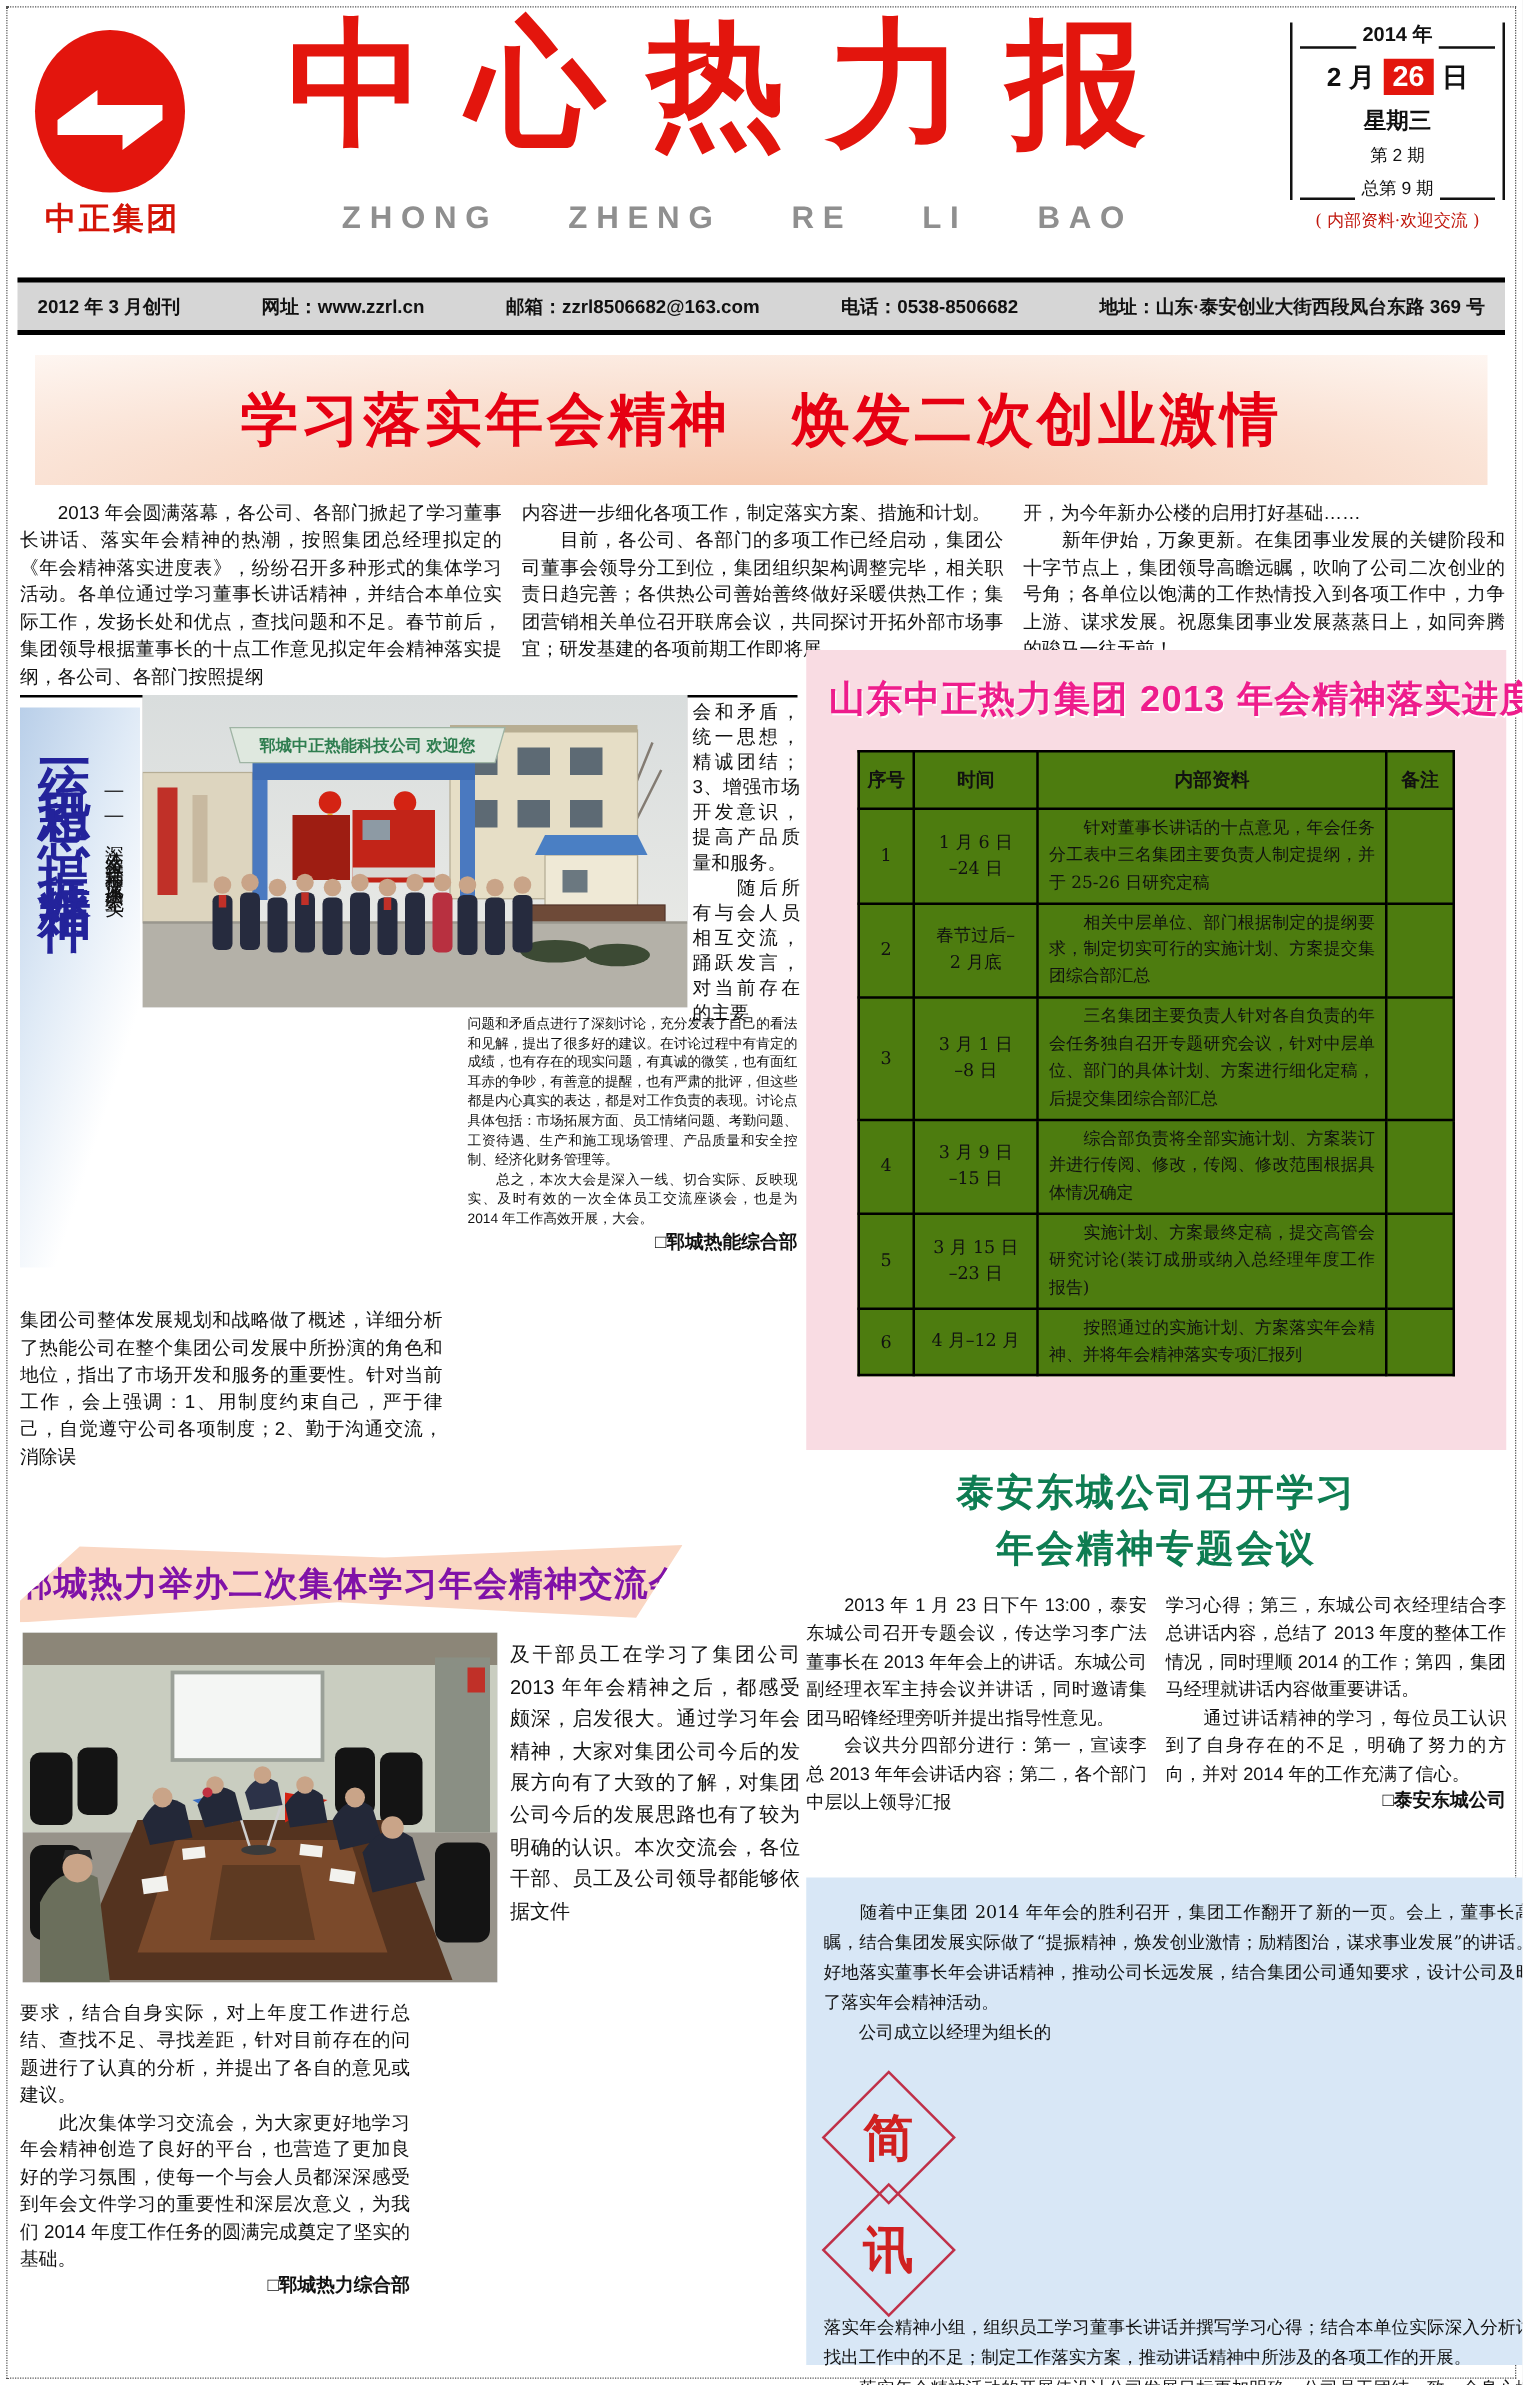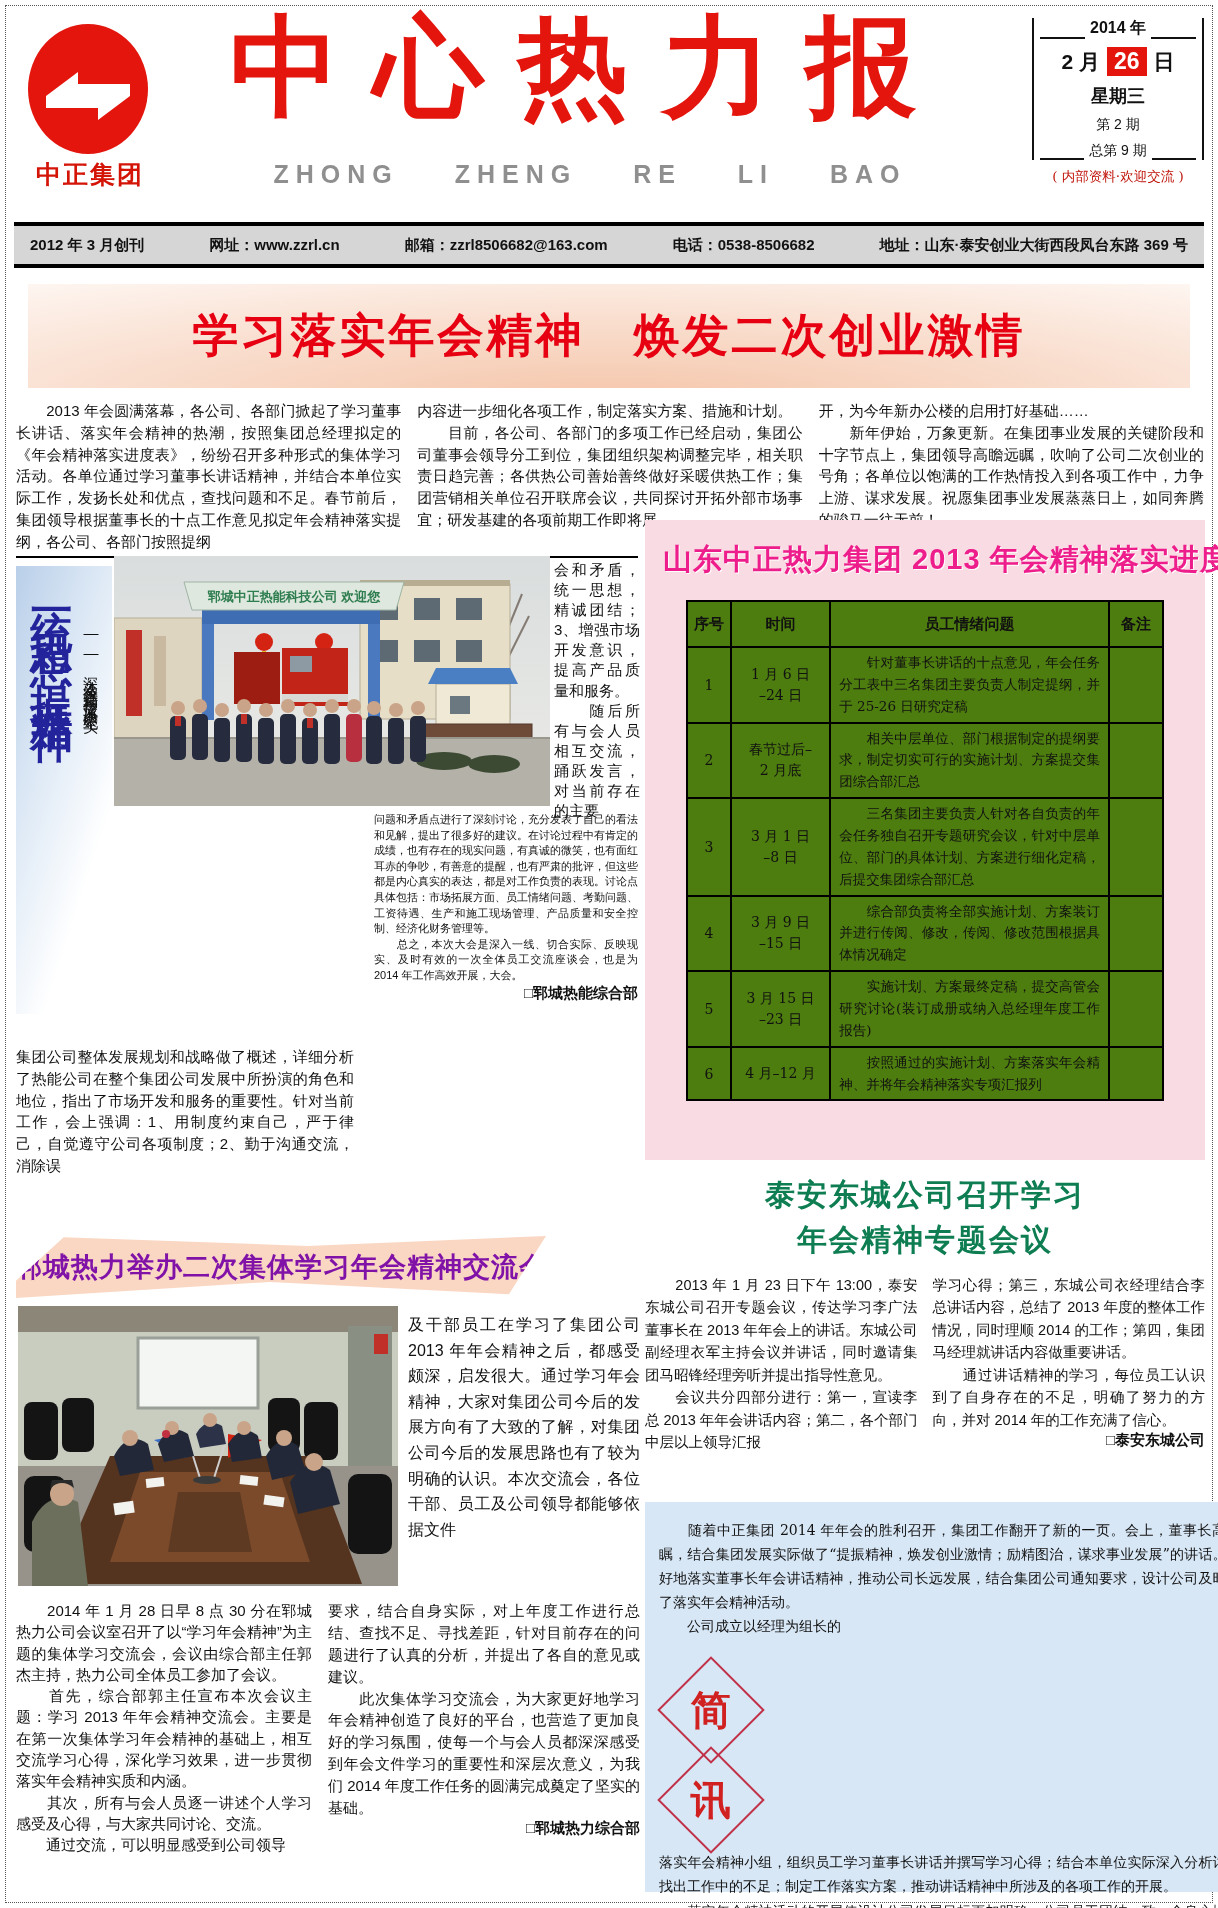--- a/index.html
+++ b/index.html
@@ -302,21 +302,21 @@
     <div class="byline">□郓城热能综合部</div>
   </div>
 
   <div class="abs pinkbox" style="left:645px;top:520px;width:560px;height:640px;">
     <div class="pink-title">山东中正热力集团 2013 年会精神落实进度表</div>
     <table class="prog">
       <thead>
         <tr>
           <th>序号</th>
           <th>时间</th>
-          <th>员工情绪问题</th>
+          <th>内部资料</th>
           <th>备注</th>
         </tr>
       </thead>
       <tbody>
         <tr>
           <td class="t-no">1</td>
           <td class="t-time">1 月 6 日
 –24 日</td>
           <td class="t-content">　　针对董事长讲话的十点意见，年会任务分工表中三名集团主要负责人制定提纲，并于 25-26 日研究定稿</td>
           <td class="t-note"></td>
@@ -441,24 +441,20 @@
           <rect x="96" y="196" width="20" height="12" transform="rotate(-8 106 202)"></rect>
         </g>
       </g>
     </svg>
   </div>
 
   <div class="abs body-txt just pre" style="left:408px;top:1312px;width:232px;height:282px;font-size:16px;line-height:1.6;">及干部员工在学习了集团公司 2013 年年会精神之后，都感受颇深，启发很大。通过学习年会精神，大家对集团公司今后的发展方向有了大致的了解，对集团公司今后的发展思路也有了较为明确的认识。本次交流会，各位干部、员工及公司领导都能够依据文件</div>
 
   <div class="abs" style="left:16px;top:1600px;width:624px;">
     <div style="display:flex;gap:16px;">
-      <div class="body-txt just pre" style="width:296px;line-height:1.42;">　　2014 年 1 月 28 日早 8 点 30 分在郓城热力公司会议室召开了以“学习年会精神”为主题的集体学习交流会，会议由综合部主任郭杰主持，热力公司全体员工参加了会议。
-　　首先，综合部郭主任宣布本次会议主题：学习 2013 年年会精神交流会。主要是在第一次集体学习年会精神的基础上，相互交流学习心得，深化学习效果，进一步贯彻落实年会精神实质和内涵。
-　　其次，所有与会人员逐一讲述个人学习感受及心得，与大家共同讨论、交流。
-　　通过交流，可以明显感受到公司领导</div>
       <div style="width:312px;">
         <div class="body-txt just pre" style="line-height:1.46;">要求，结合自身实际，对上年度工作进行总结、查找不足、寻找差距，针对目前存在的问题进行了认真的分析，并提出了各自的意见或建议。
 　　此次集体学习交流会，为大家更好地学习年会精神创造了良好的平台，也营造了更加良好的学习氛围，使每一个与会人员都深深感受到年会文件学习的重要性和深层次意义，为我们 2014 年度工作任务的圆满完成奠定了坚实的基础。</div>
         <div class="byline">□郓城热力综合部</div>
       </div>
     </div>
   </div>
 
   <div class="abs briefbox" style="left:645px;top:1502px;width:624px;height:390px;flex-direction:column;">
     <div class="brief-col pre">　　随着中正集团 2014 年年会的胜利召开，集团工作翻开了新的一页。会上，董事长高瞻远瞩，结合集团发展实际做了“提振精神，焕发创业激情；励精图治，谋求事业发展”的讲话。为更好地落实董事长年会讲话精神，推动公司长远发展，结合集团公司通知要求，设计公司及时开展了落实年会精神活动。

